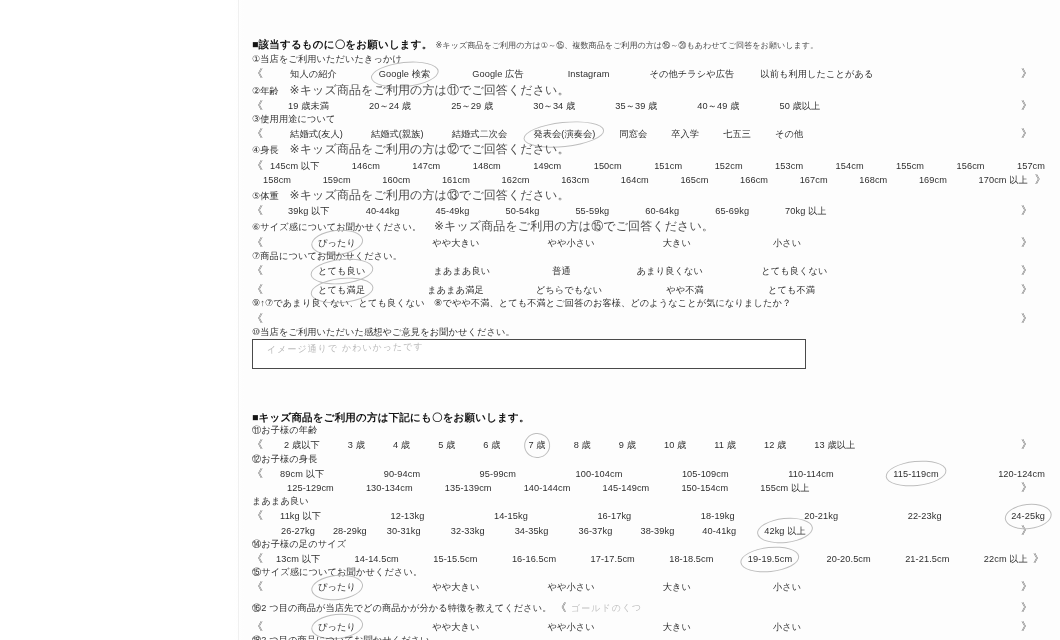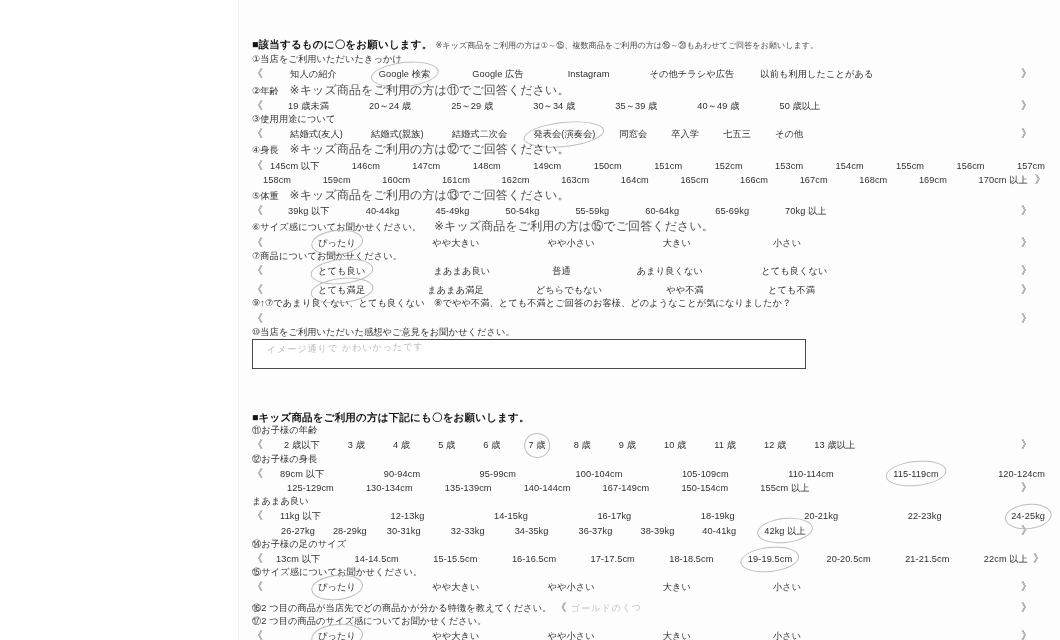--- a/index.html
+++ b/index.html
@@ -424,21 +424,21 @@
   <div class="gap3"></div>
   <div class="opts" style="padding-left:34px;padding-right:18px;">
     <span class="opt">125-129cm</span>
     <span style="flex:0 0 30px;"></span>
     <span class="opt">130-134cm</span>
     <span style="flex:0 0 30px;"></span>
     <span class="opt">135-139cm</span>
     <span style="flex:0 0 30px;"></span>
     <span class="opt">140-144cm</span>
     <span style="flex:0 0 30px;"></span>
-    <span class="opt">167-149cm</span>
+    <span class="opt">145-149cm</span>
     <span style="flex:0 0 30px;"></span>
     <span class="opt">150-154cm</span>
     <span style="flex:0 0 30px;"></span>
     <span class="opt">155cm 以上</span>
     <span class="spacer"></span>
     <span class="brk">》</span>
   </div>
   <div class="gap4"></div>
 
   <div class="row qline">まあまあ良い</div>
@@ -538,21 +538,20 @@
 
   <div class="opts" style="padding-right:18px;">
     <span class="qline">⑯2 つ目の商品が当店先でどの商品かが分かる特徴を教えてください。</span>
     <span class="brk" style="padding-left:4px;">《</span>
     <span class="inline-hand">ゴールドのくつ</span>
     <span class="spacer"></span>
     <span class="brk">》</span>
   </div>
   <div class="gap4"></div>
 
-  <div class="row qline">⑰2 つ目の商品のサイズ感についてお聞かせください。</div>
   <div class="gap4"></div>
   <div class="opts" style="padding-right:18px;">
     <span class="brk">《</span>
     <span style="flex:0 0 54px;"></span>
     <span class="opt circled">ぴったり</span>
     <span style="flex:0 0 74px;"></span>
     <span class="opt">やや大きい</span>
     <span style="flex:0 0 66px;"></span>
     <span class="opt">やや小さい</span>
     <span style="flex:0 0 66px;"></span>

